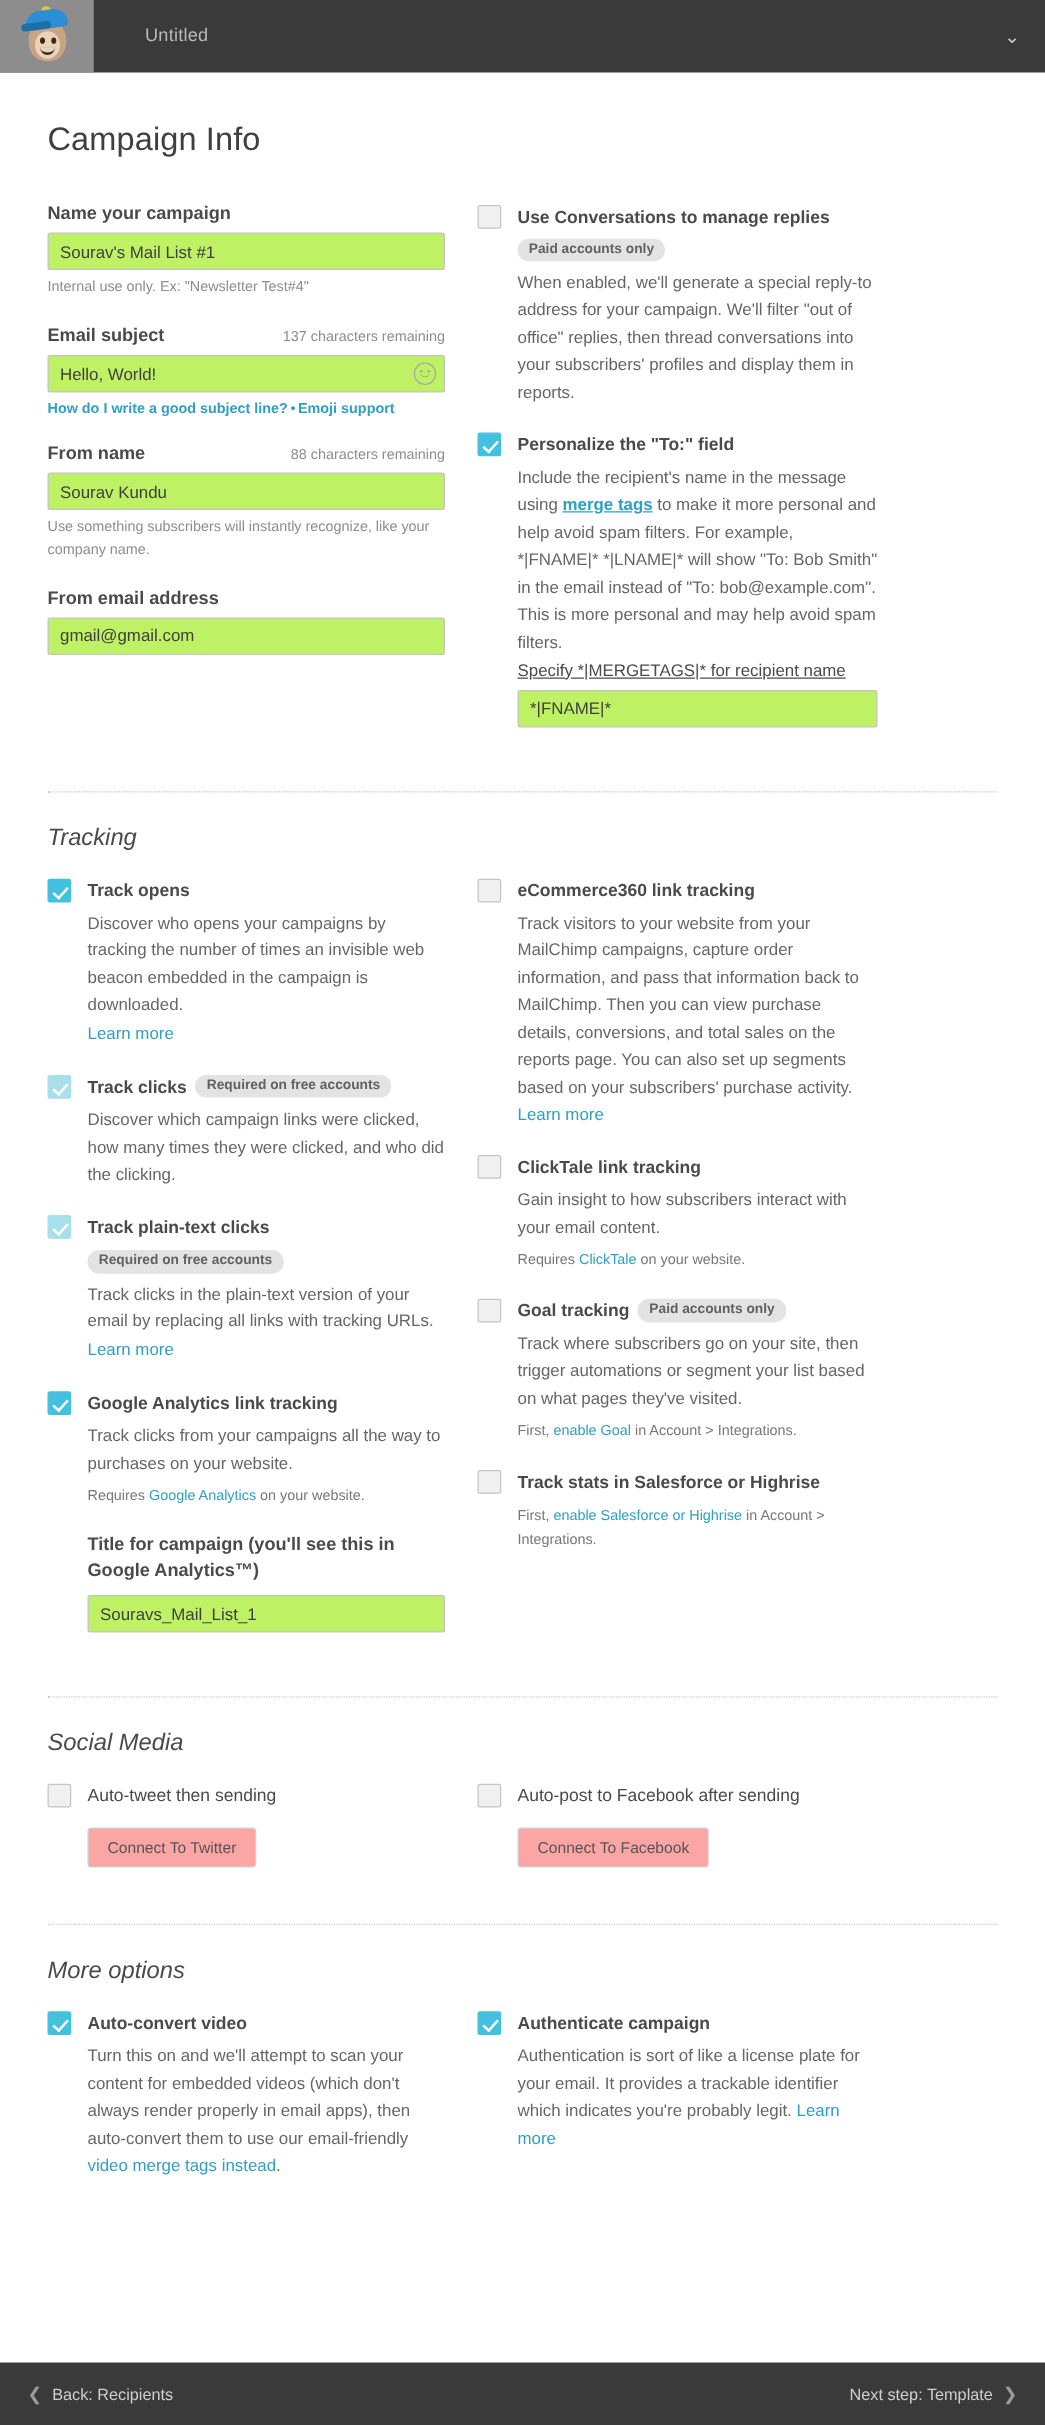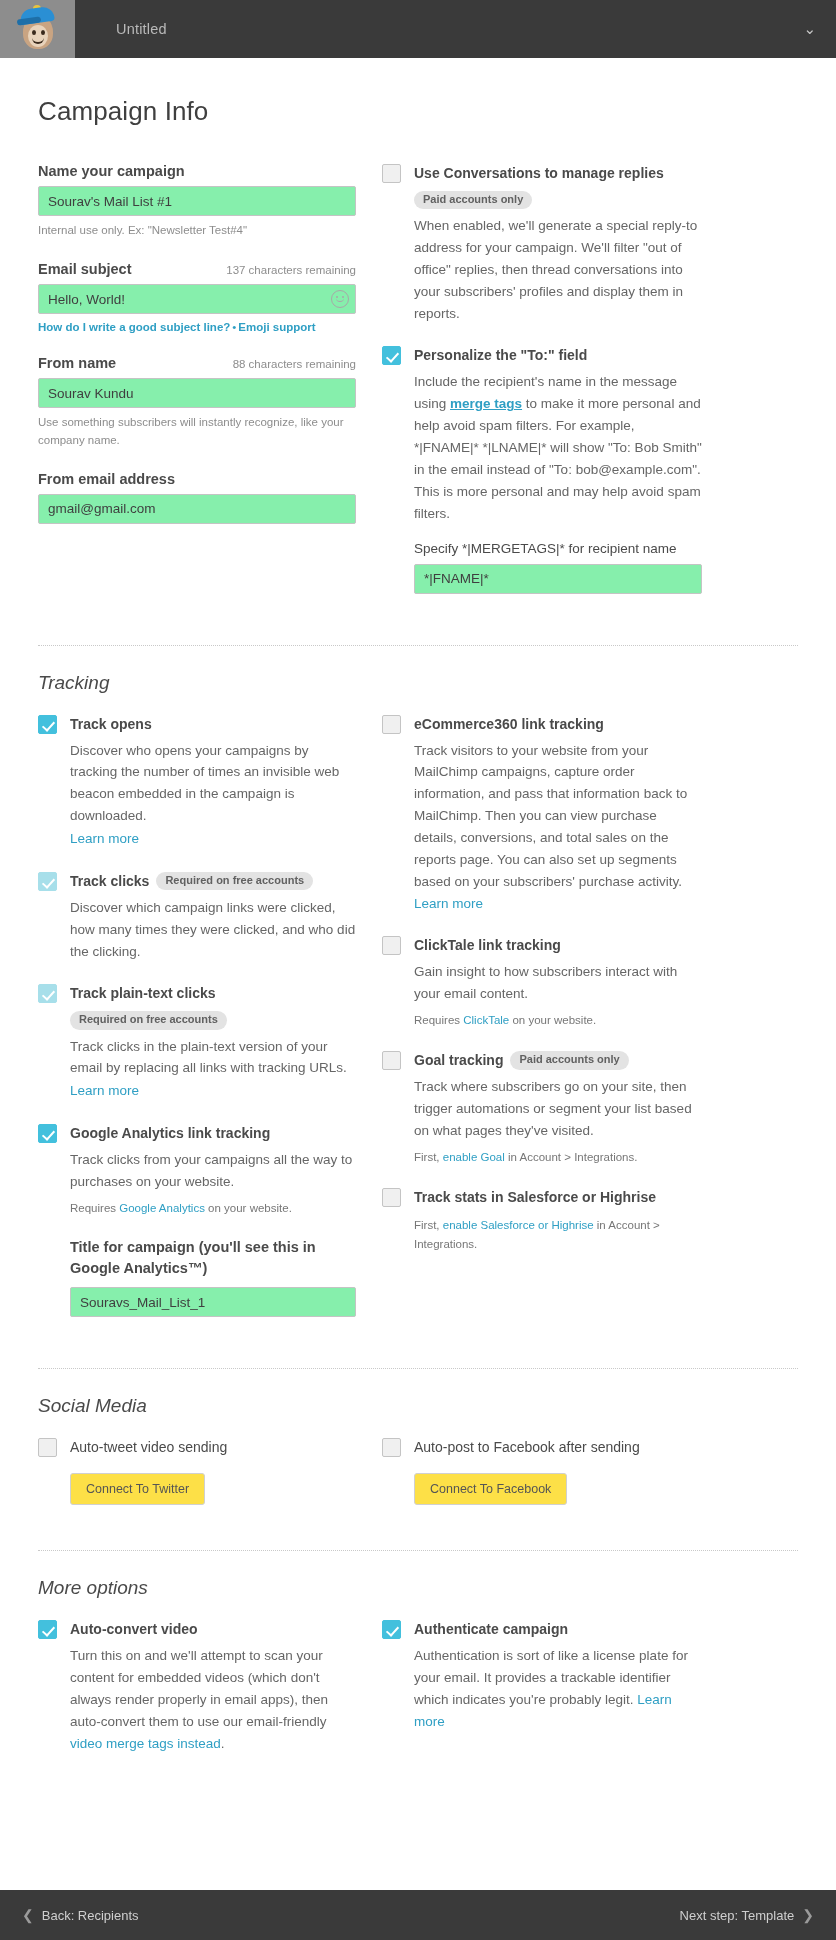--- a/index.html
+++ b/index.html
@@ -106,21 +106,21 @@
   .field-label {
     font-size: 14.5px; font-weight: bold; color: #4a4a4a;
   }
   .char-count { font-size: 11.5px; color: #8d8d8d; }
   .input-wrap { position: relative; }
   input.text-input {
     width: 100%;
     height: 30px;
     border: 1px solid #c4c4c4;
     border-radius: 2px;
-    background: #86efac;
+    background: #bef264;
     padding: 0 9px;
     font-size: 13.5px;
     font-family: "Liberation Sans", sans-serif;
     color: #3f3f3f;
     outline: none;
   }
   .emoji-btn {
     position: absolute; right: 7px; top: 6px;
     width: 18px; height: 18px; border-radius: 50%;
     border: 1.5px solid #a8a8a8;
@@ -198,29 +198,29 @@
   h2.section {
     font-size: 19px;
     font-style: italic;
     font-weight: normal;
     color: #4a4a4a;
     margin: 26px 0 20px 0;
   }
 
   .ga-field { margin-top: 20px; margin-left: 0; }
 
-  .mergetag-field { margin-top: 16px; }
+  .mergetag-field { margin-top: 4px; text-decoration: underline; }
   .mergetag-label { font-size: 13.5px; color: #4a4a4a; margin-bottom: 8px; }
   .mergetag-field input.text-input { width: 100%; font-family: "Liberation Sans", sans-serif; }
 
   
   .connect-btn {
     margin-top: 12px; margin-left: 32px;
     display: inline-block;
-    background: #fde047;
+    background: #fca5a5;
     border: 1px solid #d0d0d0;
     border-radius: 3px;
     padding: 8px 15px;
     font-size: 12.5px;
     color: #555;
     font-family: "Liberation Sans", sans-serif;
     cursor: pointer;
   }
 
   
@@ -476,21 +476,21 @@
   <div class="divider"></div>
   <h2 class="section">Social Media</h2>
 
   <div class="cols" style="margin-top:0">
     <div class="col-left">
       <div class="cb-block tight">
         <div class="cb-row">
           <div class="cb"></div>
           <div class="cb-body">
             <div class="cb-title" style="font-weight:normal">
-                <span>Auto-tweet video sending</span>
+                <span>Auto-tweet then sending</span>
               </div>
           </div>
         </div>
         <button class="connect-btn">Connect To Twitter</button>
       </div>
     </div>
     <div class="col-right">
       <div class="cb-block tight">
         <div class="cb-row">
           <div class="cb"></div>

